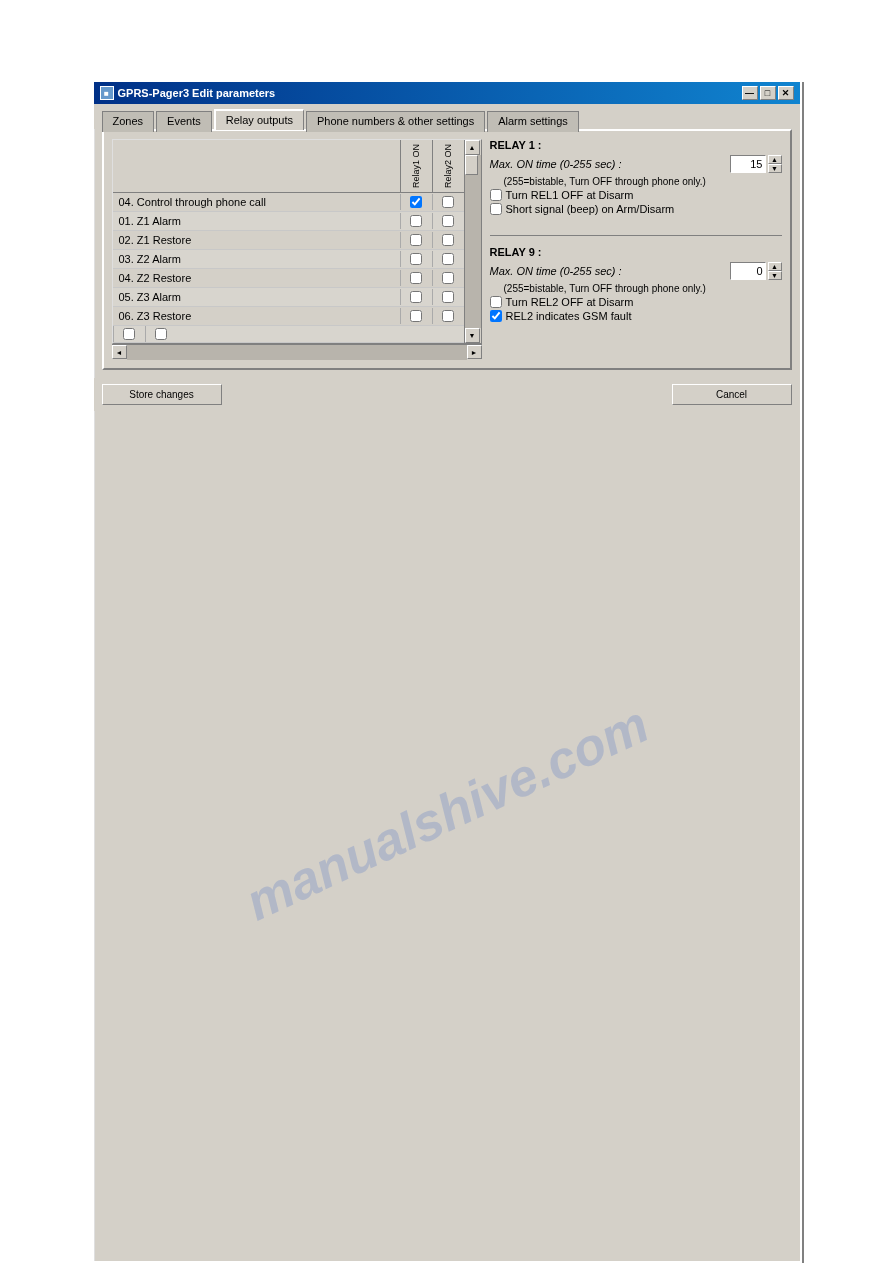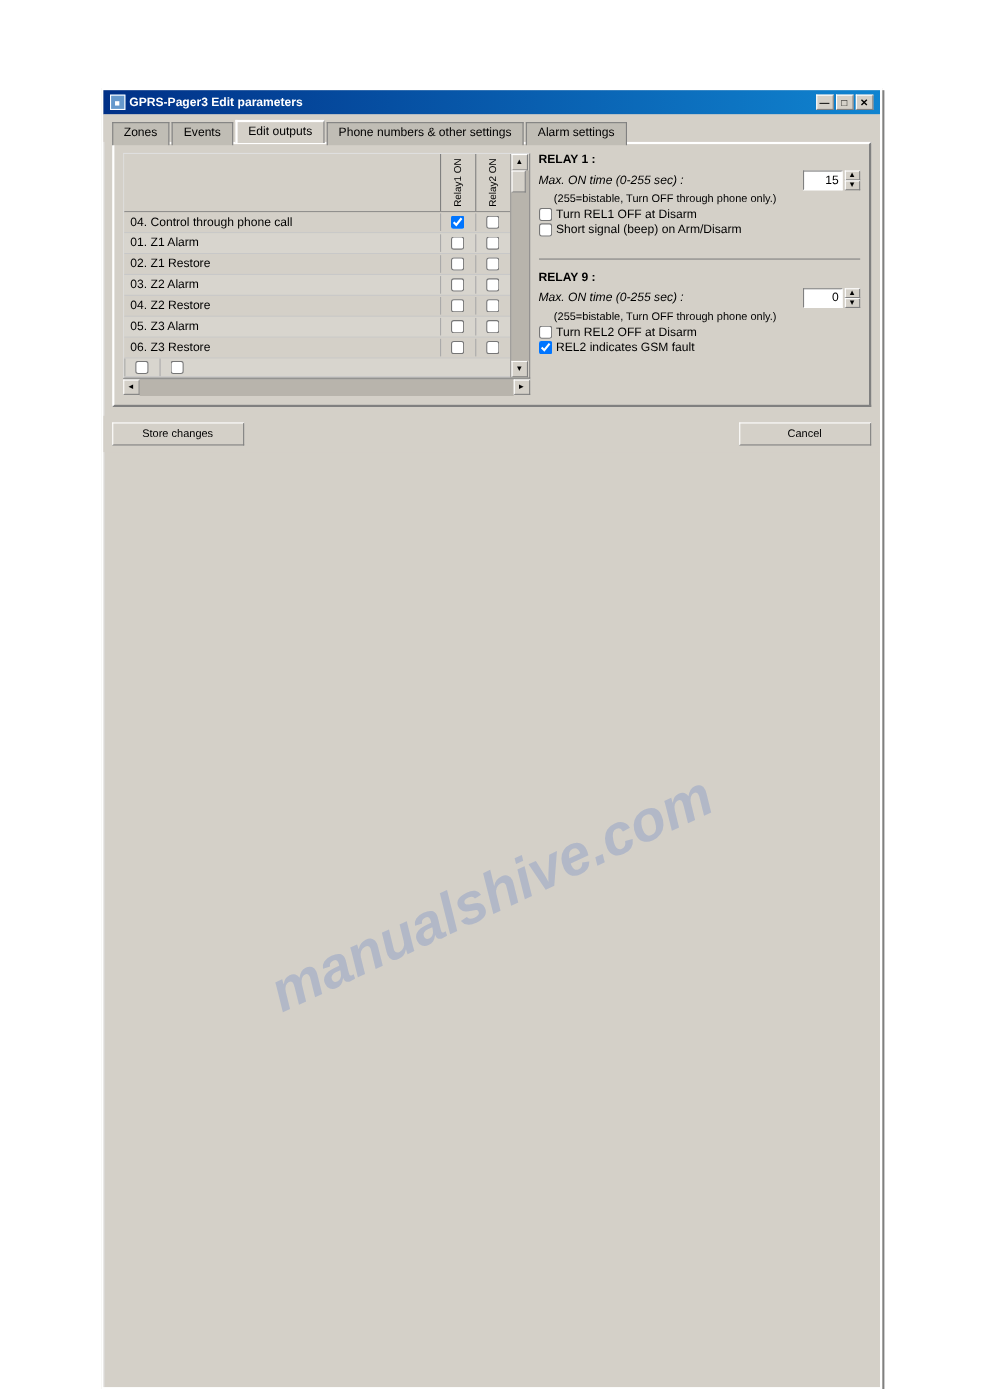--- a/index.html
+++ b/index.html
@@ -404,21 +404,21 @@
     </div>
 
     <div class="tabs-bar">
       <div class="tab">
         <span>Zones</span>
       </div>
       <div class="tab">
         <span>Events</span>
       </div>
       <div class="tab active">
-        <span>Edit outputs</span>
+        <span>Relay outputs</span>
       </div>
       <div class="tab">
         <span>Phone numbers &amp; other settings</span>
       </div>
       <div class="tab">
         <span>Alarm settings</span>
       </div>
     </div>
 
     <div class="content-area">

